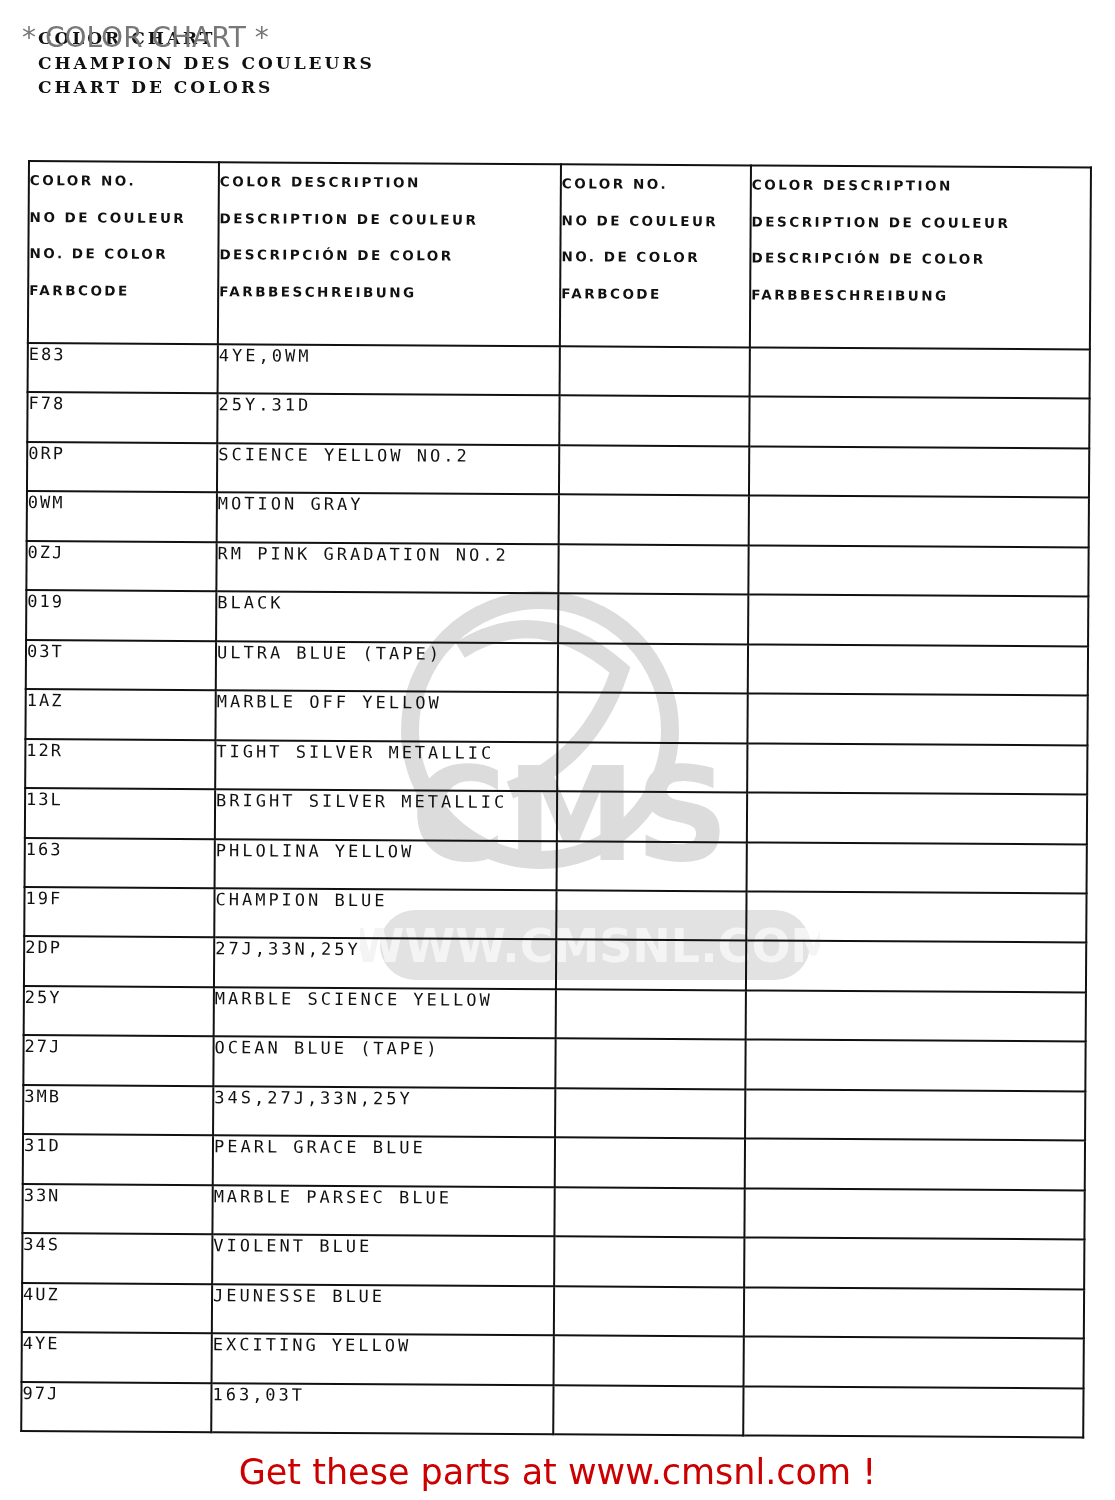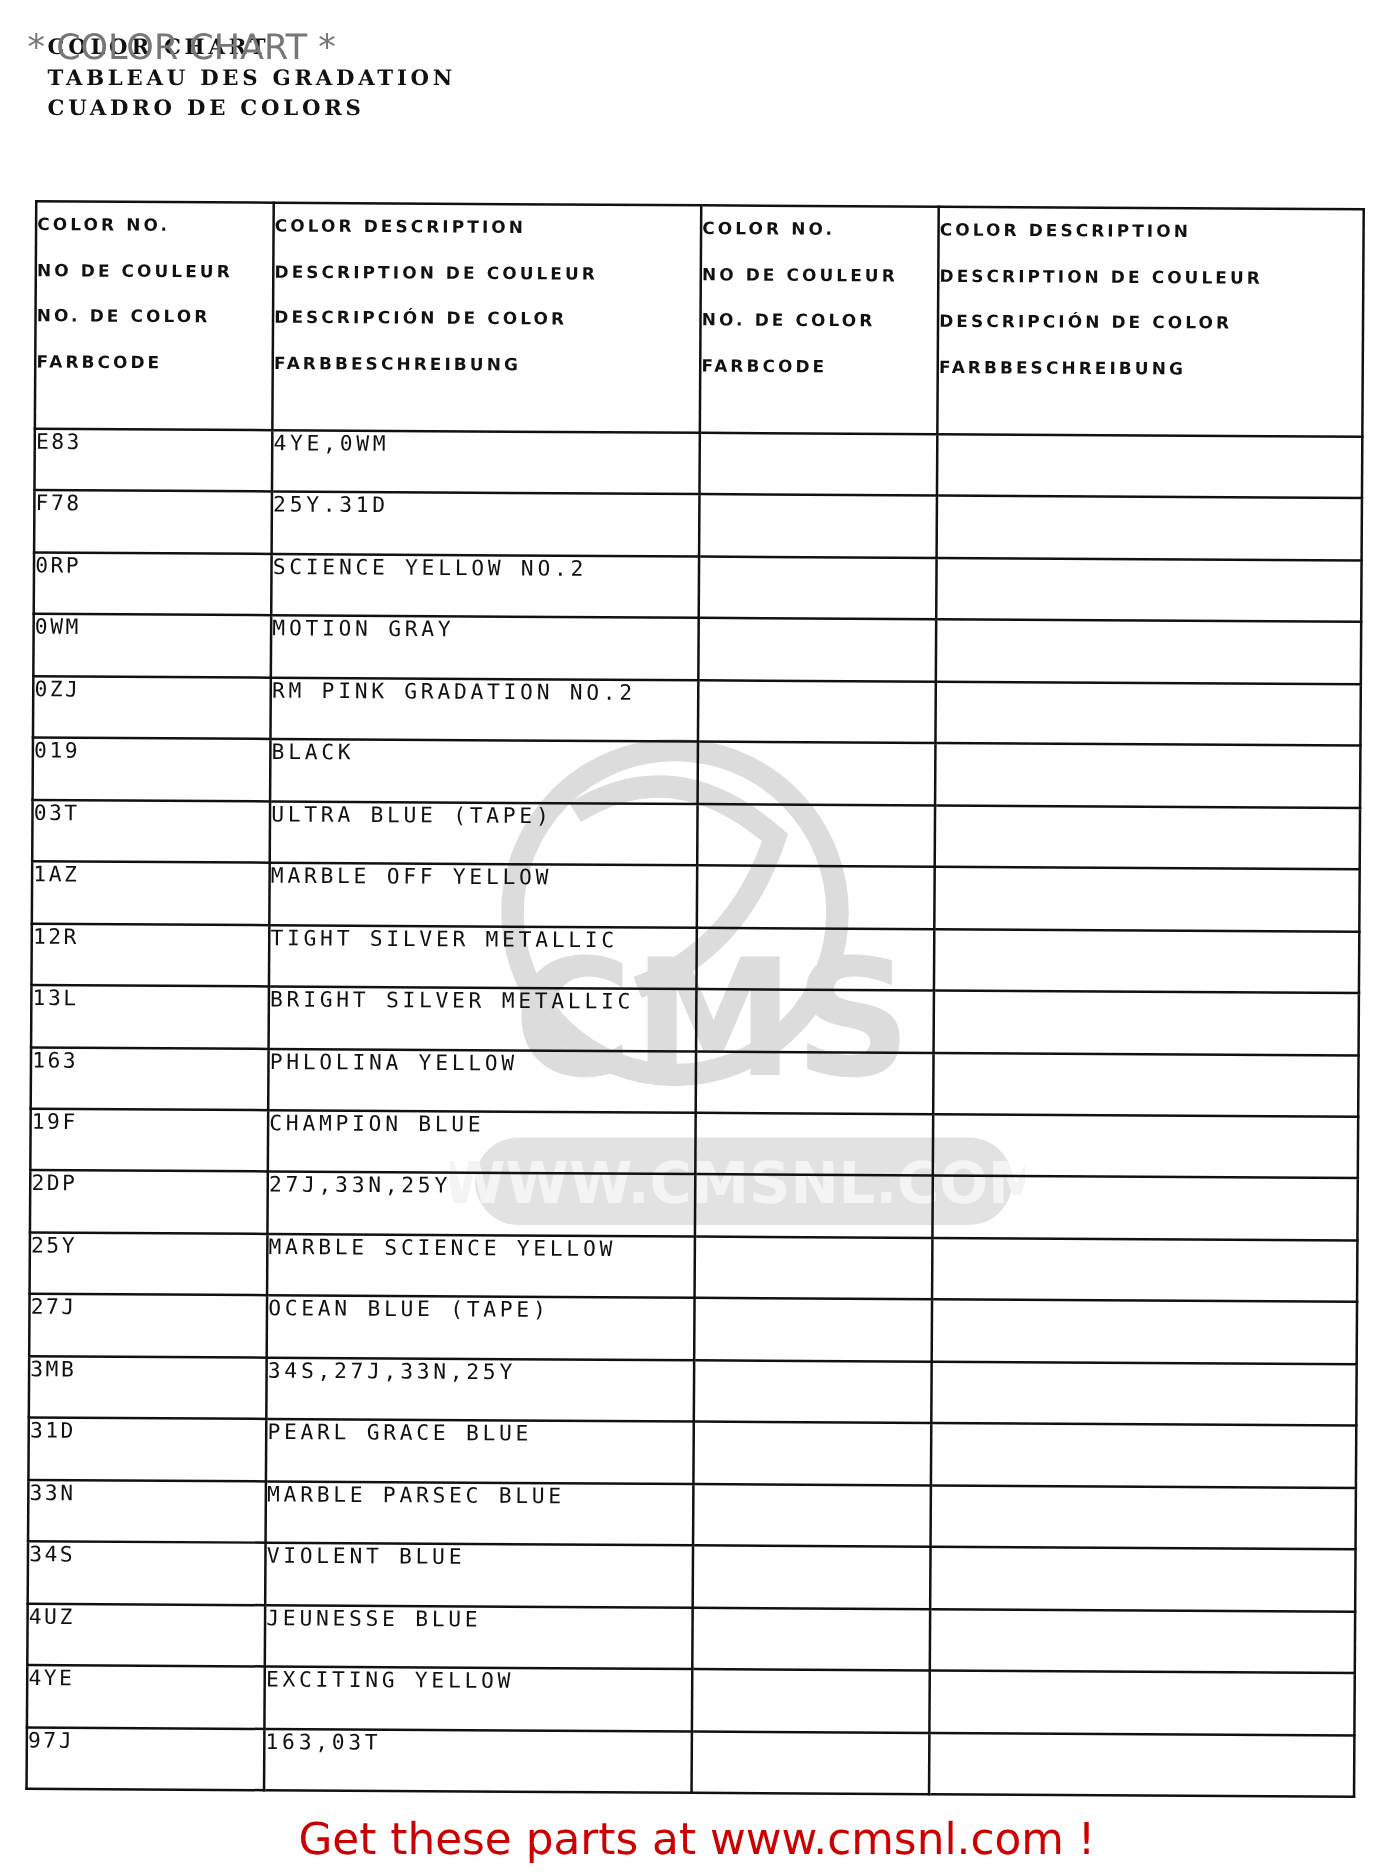--- a/index.html
+++ b/index.html
@@ -18,22 +18,22 @@
     td.desc { font-size: 17px; letter-spacing: 3px; padding: 6px 0 0 14px; line-height: 21px; white-space: normal; word-break: break-all; }
     .footer { position: absolute; left: 0; width: 1115px; top: 1452px; text-align: center; font-family: "DejaVu Sans", sans-serif; font-size: 35px; color: #cc0000; z-index: 3; }
   </style>
 </head>
 <body>
 
 <div class="overlay-title">* COLOR CHART *</div>
 
 <div class="titles">
   <div>COLOR CHART</div>
-  <div>TABLEAU DES GRADATION</div>
-  <div>CUADRO DE COLORS</div>
+  <div>CHAMPION DES COULEURS</div>
+  <div>CHART DE COLORS</div>
 </div>
 
 <svg class="watermark" viewBox="0 0 460 440">
   <g fill="none" stroke="#dcdcdc" stroke-width="18">
     <circle cx="180" cy="170" r="130"></circle>
     <path d="M100 90 Q180 40 260 110 Q230 200 150 230"></path>
   </g>
   <text x="210" y="300" text-anchor="middle" font-family="DejaVu Sans, sans-serif" font-weight="bold" font-size="130" fill="#dcdcdc">CMS</text>
   <rect x="20" y="350" width="430" height="70" rx="35" fill="#e2e2e2"></rect>
   <text x="235" y="402" text-anchor="middle" font-family="DejaVu Sans, sans-serif" font-weight="bold" font-size="46" fill="#f4f4f4">WWW.CMSNL.COM</text>

